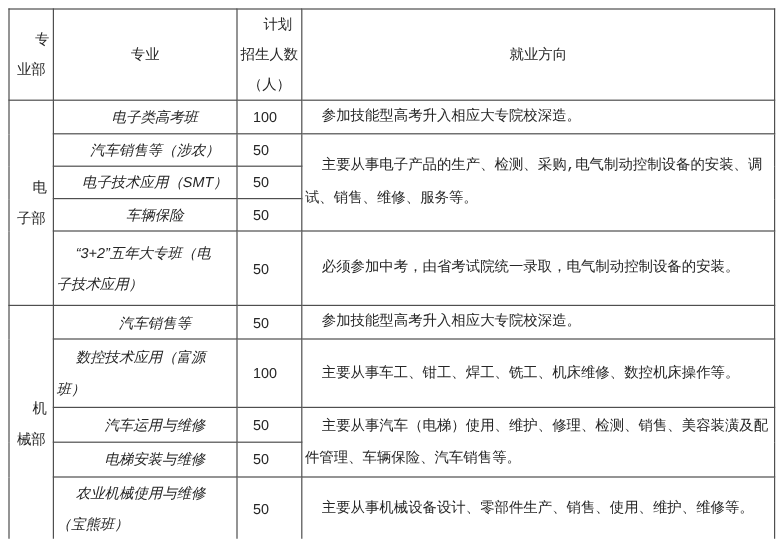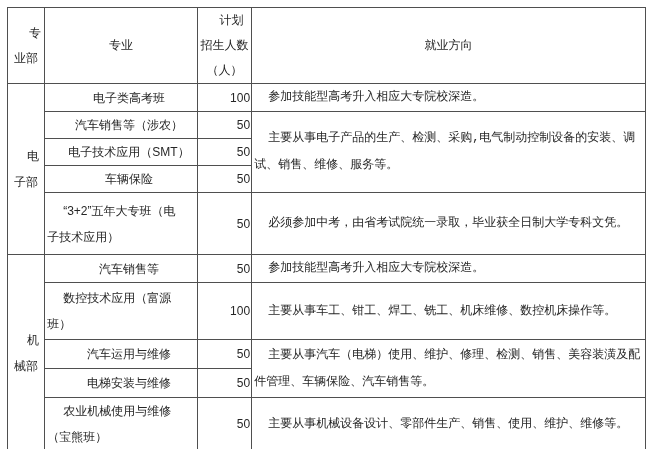--- a/index.html
+++ b/index.html
@@ -36,25 +36,26 @@
   th.hdr{ text-align:center; line-height:25px; }
   th.hdr-dept{ white-space:pre-line; text-indent:18px; }
   th.hdr-quota{ white-space:pre-line; text-indent:14px; }
   
   td.major{
     text-align:center;
     white-space:pre-line;
     line-height:26px;
     text-indent:16px;
     padding:0 2px;
+    font-style:italic;
   }
   td.major.ml{ text-align:left; }
   
   td.quota{
-    text-align:right;
+    text-align:left;
     text-indent:12px;
     line-height:26px;
   }
   
   td.emp{
     text-align:left;
     white-space:pre-line;
     line-height:27px;
     text-indent:14px;
     padding:0 2px;
@@ -102,21 +103,21 @@
       <td class="quota">50</td>
     </tr>
     <tr style="height:27px">
       <td class="major">车辆保险</td>
       <td class="quota">50</td>
     </tr>
     <tr style="height:62px">
       <td class="major ml">“3+2”五年大专班（电
 子技术应用）</td>
       <td class="quota">50</td>
-      <td class="emp">必须参加中考，由省考试院统一录取，毕业获全日制大学专科文凭。</td>
+      <td class="emp">必须参加中考，由省考试院统一录取，电气制动控制设备的安装。</td>
     </tr>
 
     <tr style="height:26px">
       <td class="dept" rowspan="5">机
 械部</td>
       <td class="major">汽车销售等</td>
       <td class="quota">50</td>
       <td class="emp">参加技能型高考升入相应大专院校深造。</td>
     </tr>
     <tr style="height:57px">

